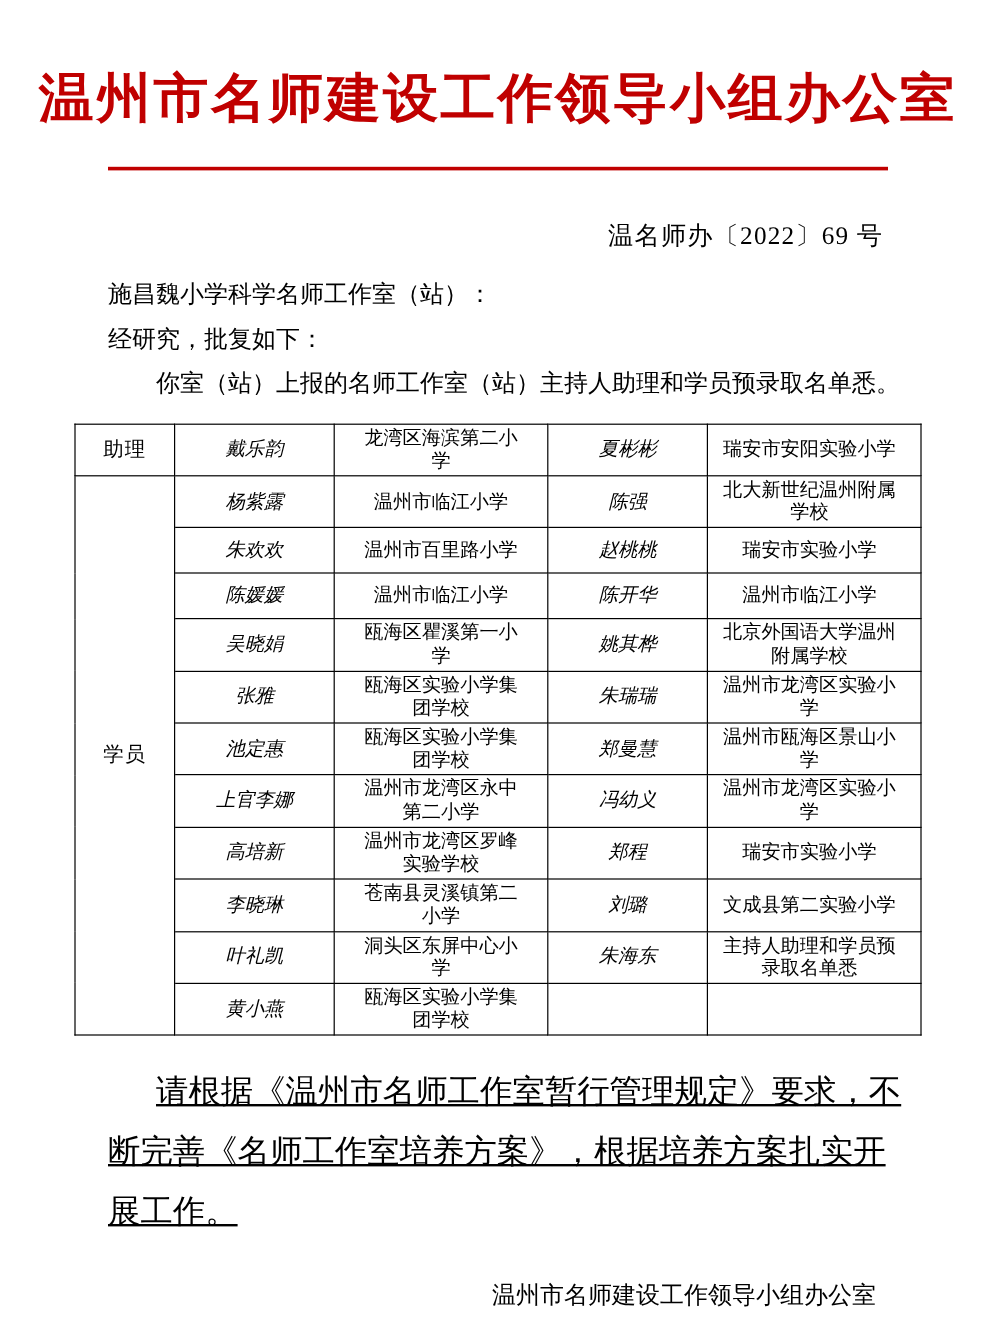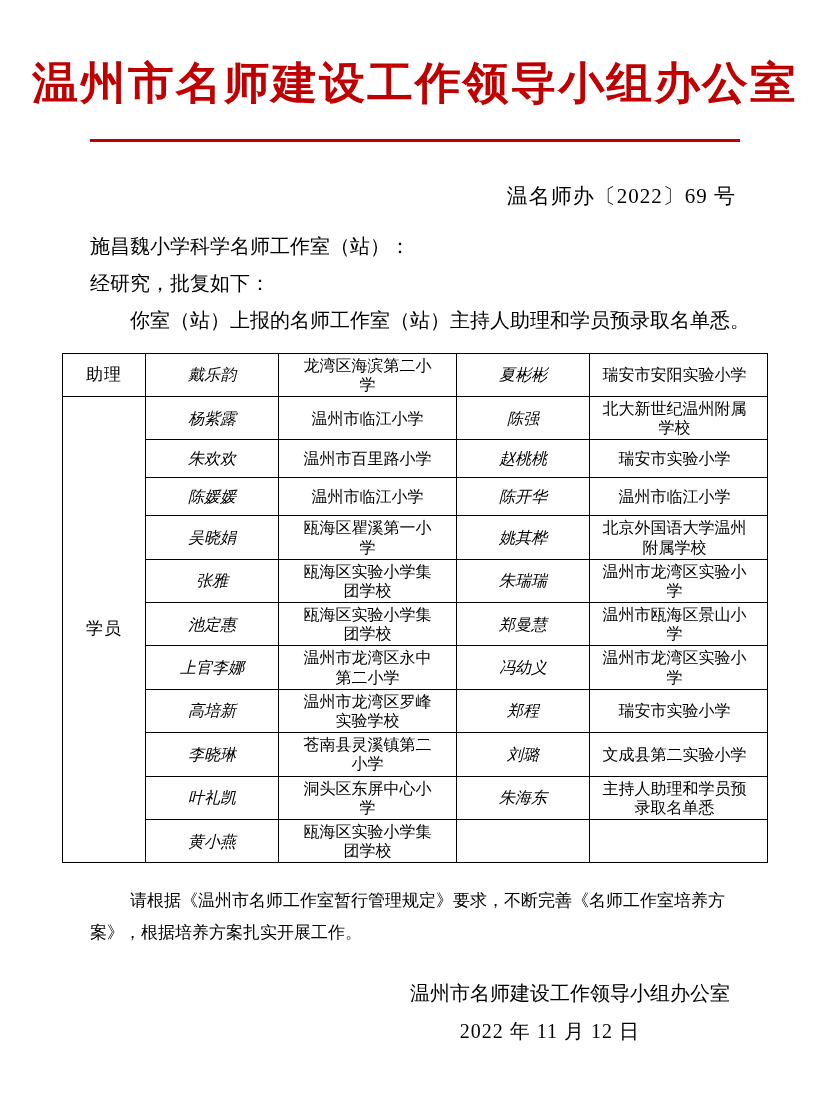--- a/index.html
+++ b/index.html
@@ -114,22 +114,23 @@
     padding-left: 10px;
   }
   td.empty {
     border: 1px solid #000000;
   }
 
   
   .closing {
     margin-top: 22px;
     padding: 0 38px 0 62px;
-    font-size: 17px;
+    font-size: 27px;
     line-height: 1.85;
+    text-decoration: underline;
   }
   .closing .para.indent {
     text-indent: 40px;
   }
   .signature {
     margin-top: 26px;
     padding-right: 72px;
     text-align: right;
     font-size: 20px;
     line-height: 1.9;

